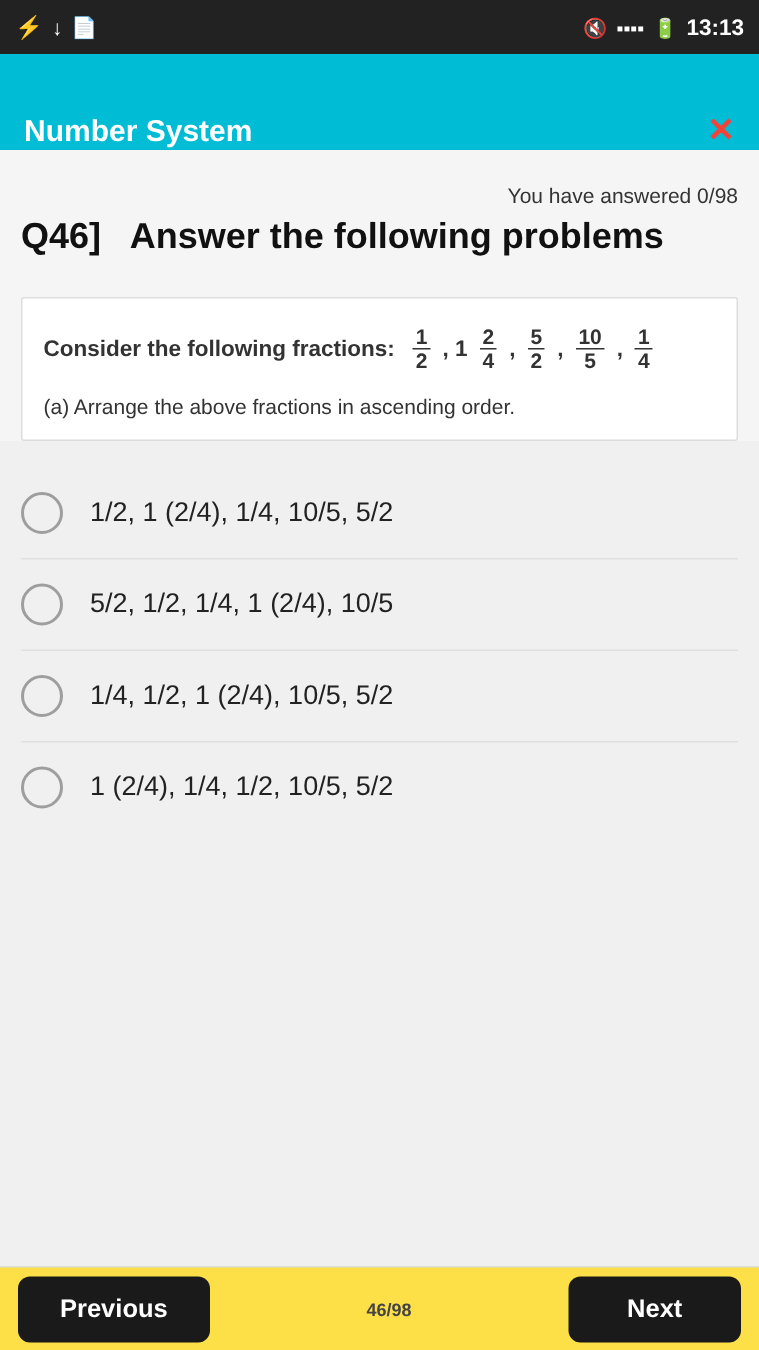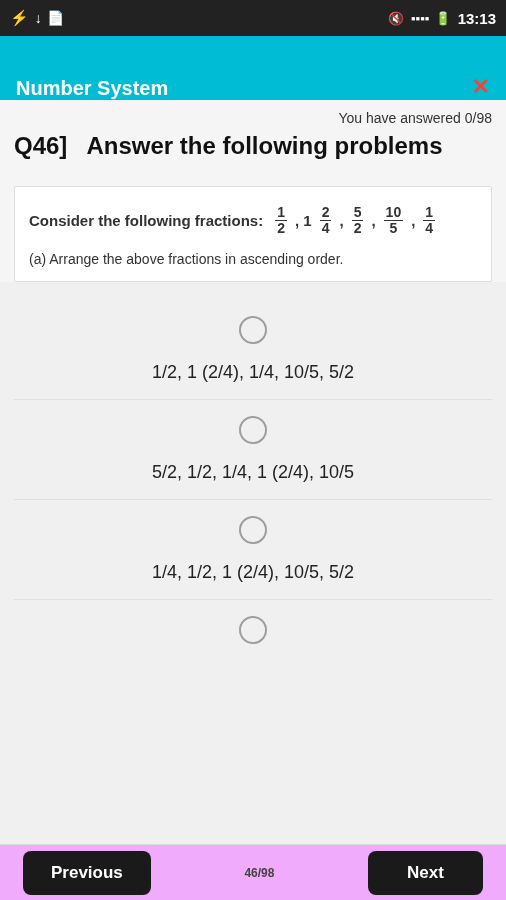--- a/index.html
+++ b/index.html
@@ -59,21 +59,21 @@
       color: #f44336;
       font-size: 22px;
       font-weight: bold;
       cursor: pointer;
     }
 
     
     .main-content {
       width: 100%;
       background: #f5f5f5;
-      padding: 10px 14px 0 14px;
+      padding: 22px 14px 0 14px;
     }
 
     .answered-text {
       text-align: right;
       font-size: 14px;
       color: #333;
       margin-bottom: 6px;
     }
 
     .question-header {
@@ -132,21 +132,20 @@
       padding: 0 14px;
       margin-top: 10px;
     }
     .option-row {
       display: flex;
       align-items: center;
       padding: 16px 0;
       border-bottom: 1px solid #e0e0e0;
       gap: 18px;
       cursor: pointer;
-      flex-direction: column;
     }
     .option-row:last-child {
       border-bottom: none;
     }
     .radio-circle {
       width: 28px;
       height: 28px;
       border-radius: 50%;
       border: 2px solid #9e9e9e;
       background: transparent;
@@ -166,25 +165,25 @@
       color: #222;
     }
 
     
     .bottom-nav {
       position: absolute;
       bottom: 0;
       left: 0;
       width: 100%;
       height: 56px;
-      background: #f0abfc;
+      background: #fde047;
       display: flex;
       align-items: center;
       justify-content: space-between;
-      padding: 0 23px;
+      padding: 0 12px;
       border-top: 1px solid #ddd;
     }
     .nav-btn {
       background: #1a1a1a;
       color: #fff;
       border: none;
       border-radius: 8px;
       padding: 12px 28px;
       font-size: 17px;
       font-weight: bold;
@@ -277,20 +276,21 @@
   <div class="option-row">
     <div class="radio-circle">
       <div class="radio-inner"></div>
     </div>
     <span class="option-text">1/4, 1/2, 1 (2/4), 10/5, 5/2</span>
   </div>
   <div class="option-row">
     <div class="radio-circle">
       <div class="radio-inner"></div>
     </div>
+    <span class="option-text">1 (2/4), 1/4, 1/2, 10/5, 5/2</span>
   </div>
 </div>
 
 <div class="bottom-nav">
   <button class="nav-btn">Previous</button>
   <span class="page-counter">46/98</span>
   <button class="nav-btn">Next</button>
 </div>
 
 </body></html>

